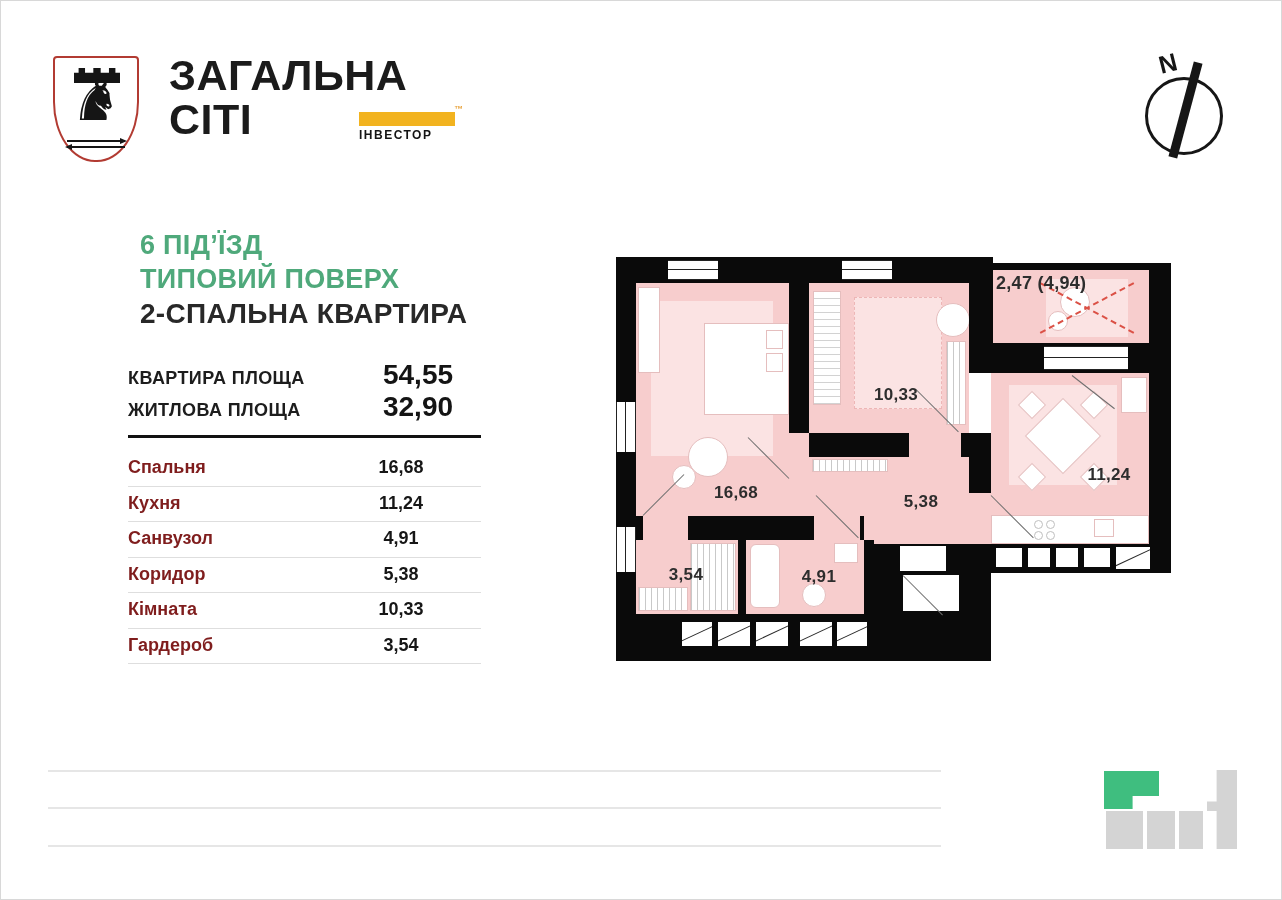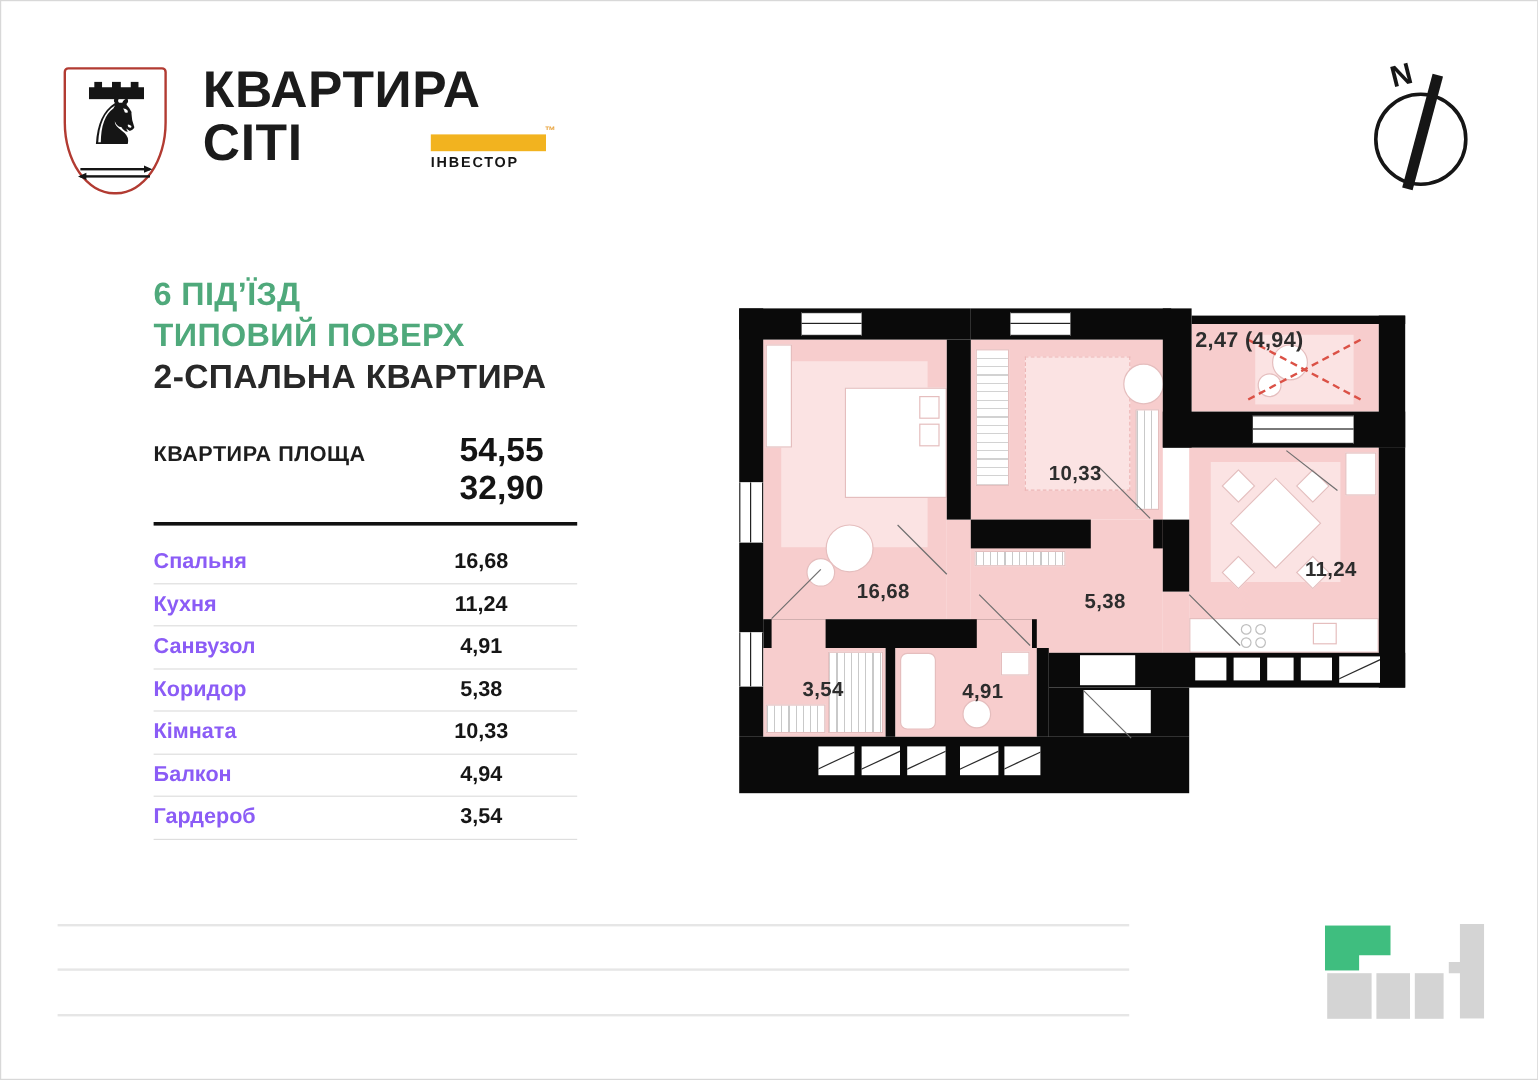--- a/index.html
+++ b/index.html
@@ -26,28 +26,28 @@
   .badge-label{display:block;margin-top:2px;font-size:12px;font-weight:800;letter-spacing:1.5px;color:#141414;}
 
   
   .compass{position:absolute;left:1140px;top:46px;width:96px;height:116px;}
   .compass-circle{position:absolute;left:4px;top:30px;width:78px;height:78px;border:3px solid #161616;border-radius:50%;box-sizing:border-box;}
   .compass-needle{position:absolute;left:40px;top:14px;width:9px;height:98px;background:#161616;transform:rotate(15deg);}
   .compass-n{position:absolute;left:18px;top:2px;font-size:25px;font-weight:800;color:#161616;transform:rotate(-14deg);}
 
   
   .info{position:absolute;left:127px;top:0;width:353px;height:720px;}
-  .title-line{position:absolute;left:0;font-size:27px;font-weight:800;letter-spacing:.3px;line-height:33px;color:#4FA97B;}
+  .title-line{position:absolute;left:12px;font-size:27px;font-weight:800;letter-spacing:.3px;line-height:33px;color:#4FA97B;}
   .title-line.dark{color:#282828;font-size:28px;}
   .sum-label{position:absolute;left:0;font-size:18px;font-weight:800;letter-spacing:.4px;color:#1D1D1D;line-height:30px;}
   .sum-value{position:absolute;left:235px;width:110px;text-align:center;font-size:28px;font-weight:800;color:#141414;}
   .divider{position:absolute;left:0;top:434px;width:353px;height:3px;background:#111;}
   .room-table{position:absolute;left:0;top:450px;width:353px;}
   .room-row{position:relative;height:34.5px;border-bottom:1px solid #DEDEDE;}
-  .room-name{position:absolute;left:0;line-height:33px;font-size:18px;font-weight:600;color:#8b5cf6;}
+  .room-name{position:absolute;left:0;line-height:33px;font-size:18px;font-weight:600;color:#7f1d1d;}
   .room-area{position:absolute;left:218px;width:110px;text-align:center;line-height:33px;font-size:18px;font-weight:800;color:#161616;}
 
   
   .plan{position:absolute;left:615px;top:256px;width:555px;height:404px;}
   .room{position:absolute;background:#F7CDCD;z-index:1;}
   .rug{position:absolute;background:#FBE3E3;z-index:2;}
   .rug.dashed{border:1px dashed #EDB6B6;box-sizing:border-box;}
   .furn{position:absolute;background:#fff;border:1px solid #E5BEBE;box-sizing:border-box;z-index:3;}
   .round{border-radius:50%;}
   .hatch-v{background:#fff repeating-linear-gradient(90deg,#c9c9c9 0 1px,transparent 1px 6px);}
@@ -83,21 +83,21 @@
     <div class="crest-crown"></div>
     <div class="crest-horse">♞</div>
     <div class="crest-arrow a1">
         <span class="tip tip-r"></span>
       </div>
     <div class="crest-arrow a2">
         <span class="tip tip-l"></span>
       </div>
   </div>
   <div class="brand-text">
-    <div class="brand-line">КВАРТИРА</div>
+    <div class="brand-line">ЗАГАЛЬНА</div>
     <div class="brand-line">СІТІ</div>
     <div class="badge">
       <span class="badge-bar"></span>
       <span class="badge-tm">™</span>
       <span class="badge-label">ІНВЕСТОР</span>
     </div>
   </div>
 
   <div class="compass">
     <div class="compass-circle"></div>
@@ -105,20 +105,21 @@
     <div class="compass-n">N</div>
   </div>
 
   <div class="info">
     <div class="title-line" style="top:228px">6 ПІД’ЇЗД</div>
     <div class="title-line" style="top:262px">ТИПОВИЙ ПОВЕРХ</div>
     <div class="title-line dark" style="top:296px">2-СПАЛЬНА КВАРТИРА</div>
 
     <div class="sum-label" style="top:362px">КВАРТИРА ПЛОЩА</div>
     <div class="sum-value" style="top:358px">54,55</div>
+    <div class="sum-label" style="top:394px">ЖИТЛОВА ПЛОЩА</div>
     <div class="sum-value" style="top:390px">32,90</div>
 
     <div class="divider"></div>
 
     <div class="room-table">
       <div class="room-row">
         <span class="room-name">Спальня</span>
         <span class="room-area">16,68</span>
       </div>
       <div class="room-row">
@@ -129,24 +130,20 @@
         <span class="room-name">Санвузол</span>
         <span class="room-area">4,91</span>
       </div>
       <div class="room-row">
         <span class="room-name">Коридор</span>
         <span class="room-area">5,38</span>
       </div>
       <div class="room-row">
         <span class="room-name">Кімната</span>
         <span class="room-area">10,33</span>
-      </div>
-      <div class="room-row">
-        <span class="room-name">Балкон</span>
-        <span class="room-area">4,94</span>
       </div>
       <div class="room-row">
         <span class="room-name">Гардероб</span>
         <span class="room-area">3,54</span>
       </div>
     </div>
   </div>
 
   <div class="plan">
 

